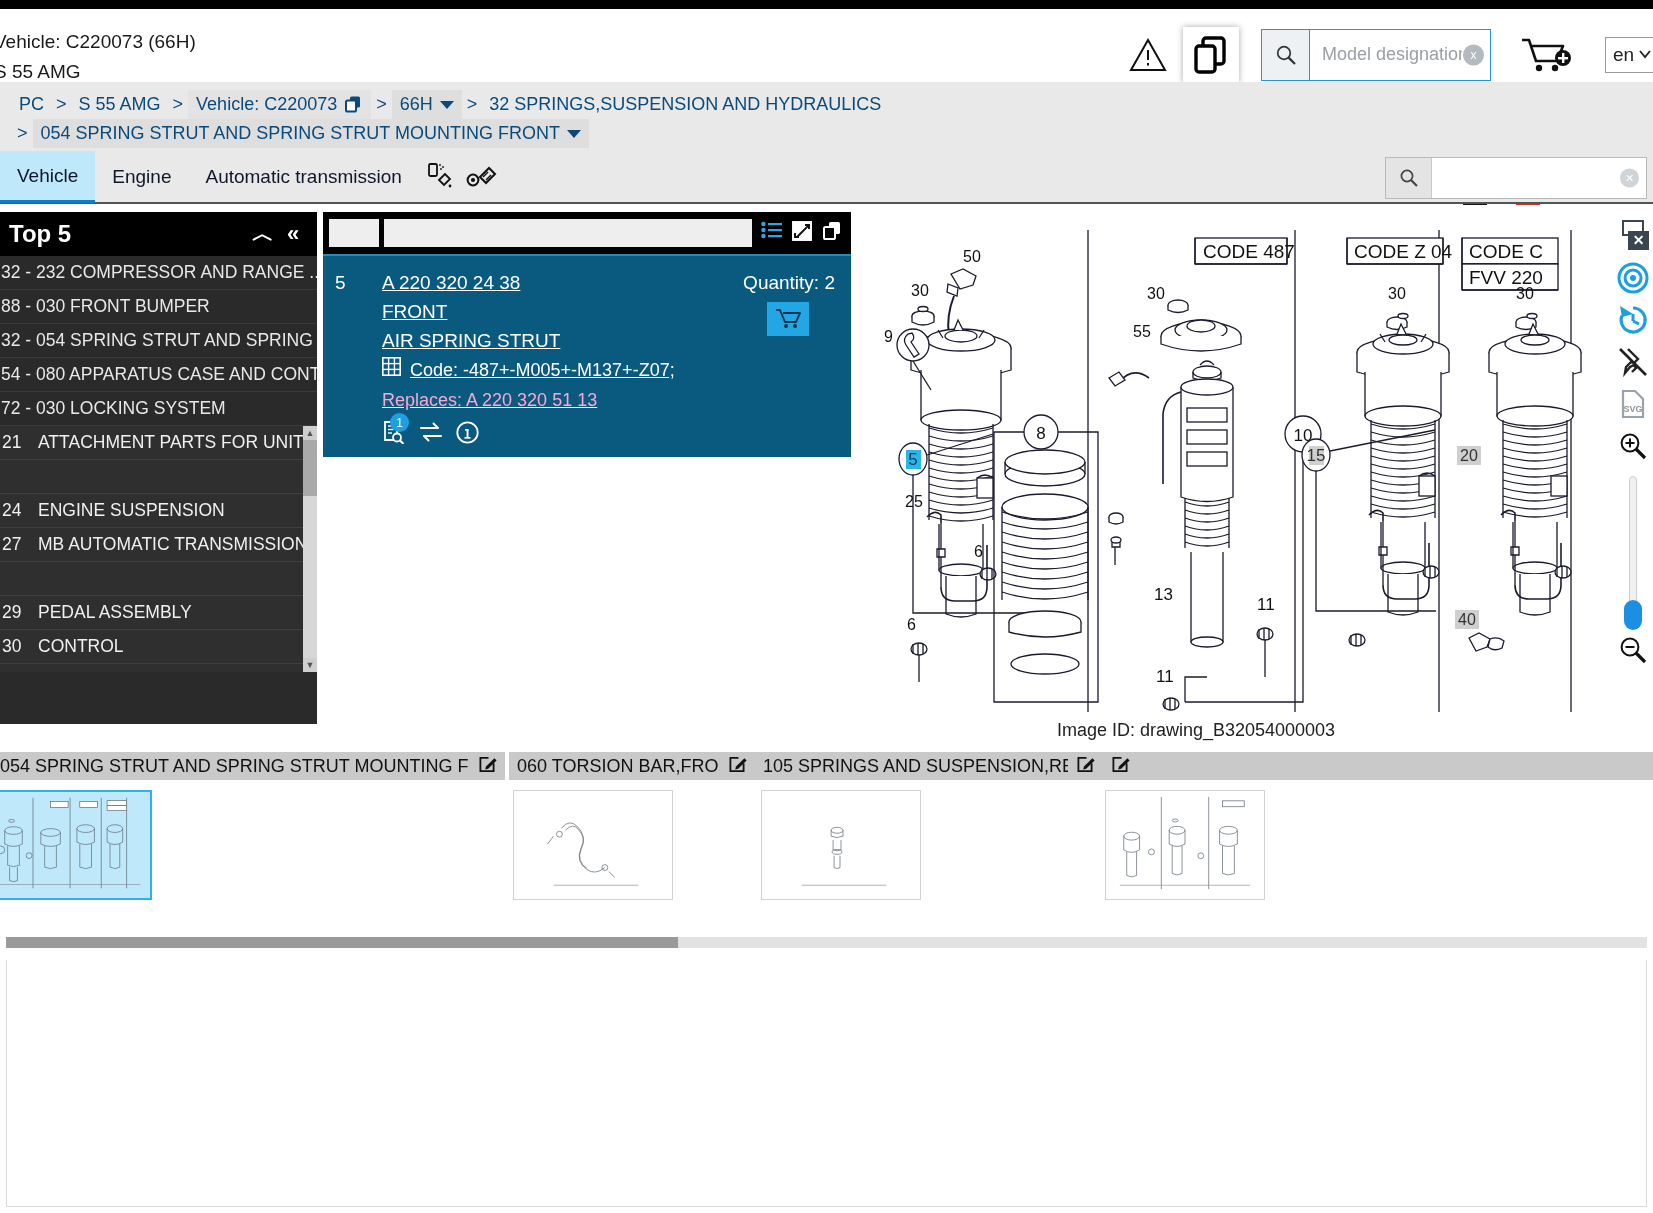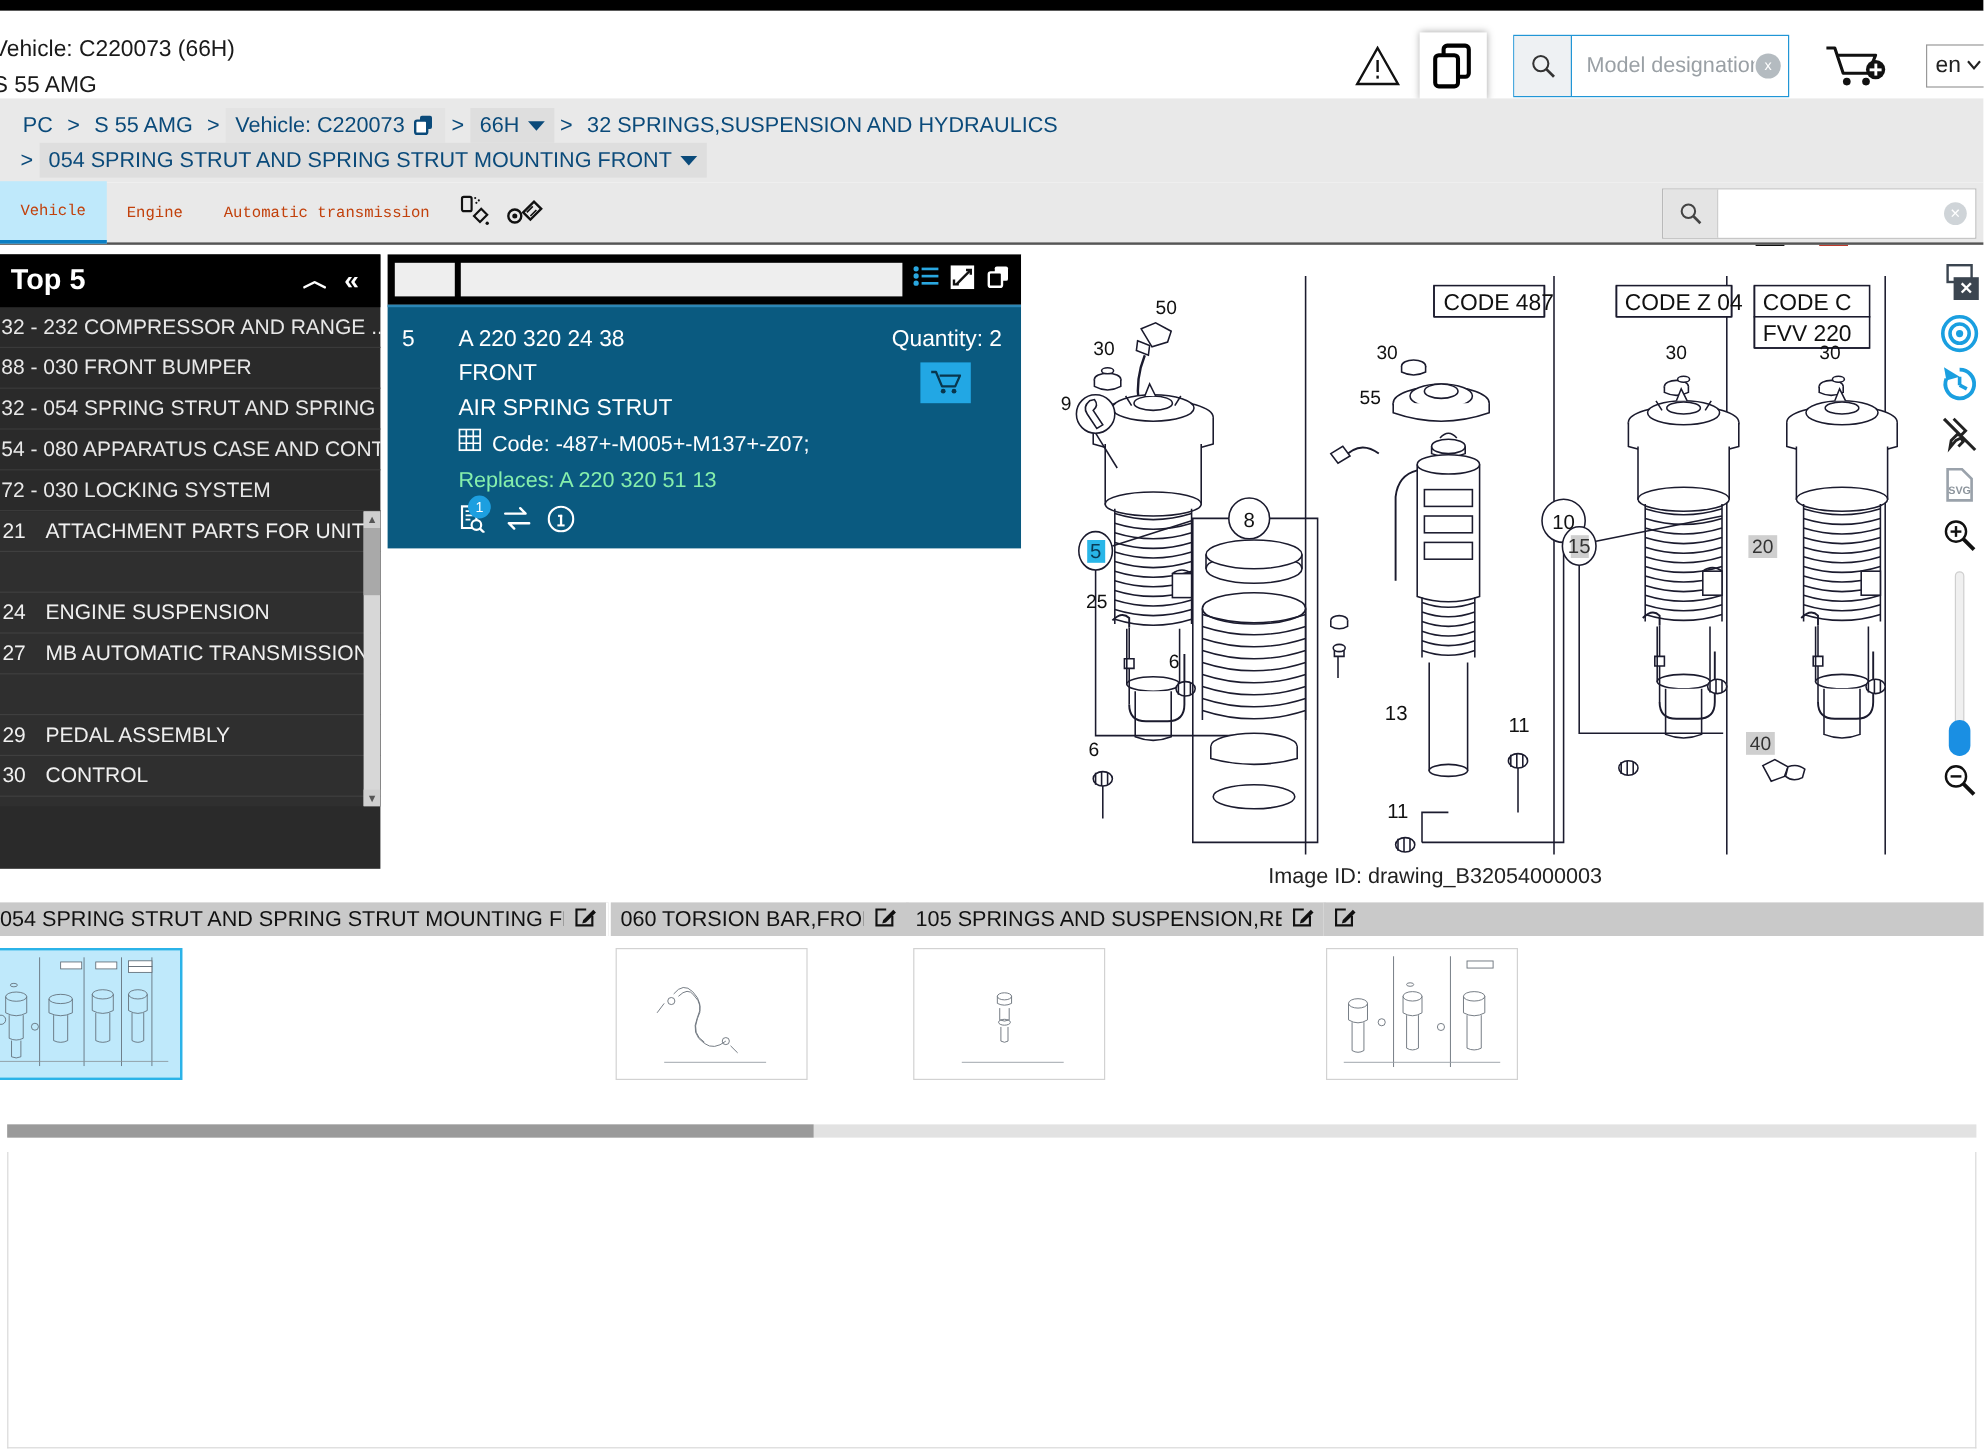--- a/index.html
+++ b/index.html
@@ -60,21 +60,21 @@
   .crumb-pill { background:#dedede; height:29px; display:flex; align-items:center; padding:0 8px; gap:7px;}
   .crumb-pill.light { background:#e3e3e3; }
   .caret { width:0;height:0;border-left:7px solid transparent;border-right:7px solid transparent;border-top:8px solid #0a4a7a;}
 
   .toolicons { position:absolute; right:4px; top:88px; display:flex; align-items:center; gap:18px; }
   .toolicons .ti { width:34px; height:38px; display:flex; align-items:center; justify-content:center; }
 
   
   .tabbar { position:absolute; left:0; top:152px; width:1653px; height:52px; background:#e9e9e9;
             border-bottom:2px solid #555; display:flex; align-items:center; }
-  .tab { height:52px; display:flex; align-items:center; padding:0 17px; font-size:13px; color:#c2410c;font-family:Liberation Mono, monospace; }
+  .tab { height:52px; display:flex; align-items:center; padding:0 17px; font-size:19px; color:#0f172a; }
   .tab.active { background:#bfe9fb; border-bottom:3px solid #0c7fc4; }
   .tabicon { width:42px; height:52px; display:flex; align-items:center; justify-content:center; }
 
   .tabsearch {
     position:absolute; right:6px; top:157px; width:262px; height:42px;
     border:1px solid #b9b9b9; background:#fff; display:flex; align-items:stretch;
   }
   .tabsearch .sbtn { width:46px; background:#e4e4e4; border-right:1px solid #c9c9c9;
      display:flex; align-items:center; justify-content:center; }
   .tabsearch .wrap { flex:1; position:relative; display:flex; align-items:center;}
@@ -106,25 +106,25 @@
 
   
   .partpanel { position:absolute; left:323px; top:212px; width:528px; height:245px; }
   .pp-head { height:42px; background:#000; display:flex; align-items:center; padding:0 6px; gap:0; }
   .pp-head .cellA { width:50px; height:28px; background:#eee; }
   .pp-head .cellB { flex:1; height:28px; background:#eee; margin-left:5px; }
   .pp-head .hicons { display:flex; align-items:center; gap:9px; margin-left:9px; padding-right:2px; }
   .pp-body { height:203px; background:#0a5a80; color:#fff; border-top:2px solid #2b86b5;
              position:relative; padding:12px 0 0 0; }
   .pp-idx { position:absolute; left:12px; top:16px; font-size:19px; }
-  .pp-col { margin-left:59px; }
+  .pp-col { margin-left:59px;text-decoration:underline; }
   .pp-num { font-size:19px; line-height:29px; }
   .pp-desc { font-size:19px; line-height:29px; }
   .pp-code { font-size:18px; line-height:30px; display:flex; align-items:flex-start; gap:9px; }
-  .pp-repl { font-size:18px; line-height:30px; color:#86efac; }
+  .pp-repl { font-size:18px; line-height:30px; color:#f9a8d4; }
   .pp-icons { display:flex; align-items:center; gap:13px; margin-top:5px; }
   .qty { position:absolute; right:16px; top:16px; font-size:19px; }
   .cartbtn { position:absolute; right:42px; top:46px; width:42px; height:34px; background:#22a7e4;
              display:flex; align-items:center; justify-content:center; }
   .badge1 { position:absolute; width:19px;height:19px;border-radius:50%;background:#1d9fe0;color:#fff;
             font-size:12px; display:flex;align-items:center;justify-content:center; }
 
   
   .drawwrap { position:absolute; left:851px; top:212px; width:802px; height:512px; background:#fff;
               overflow:hidden; }

